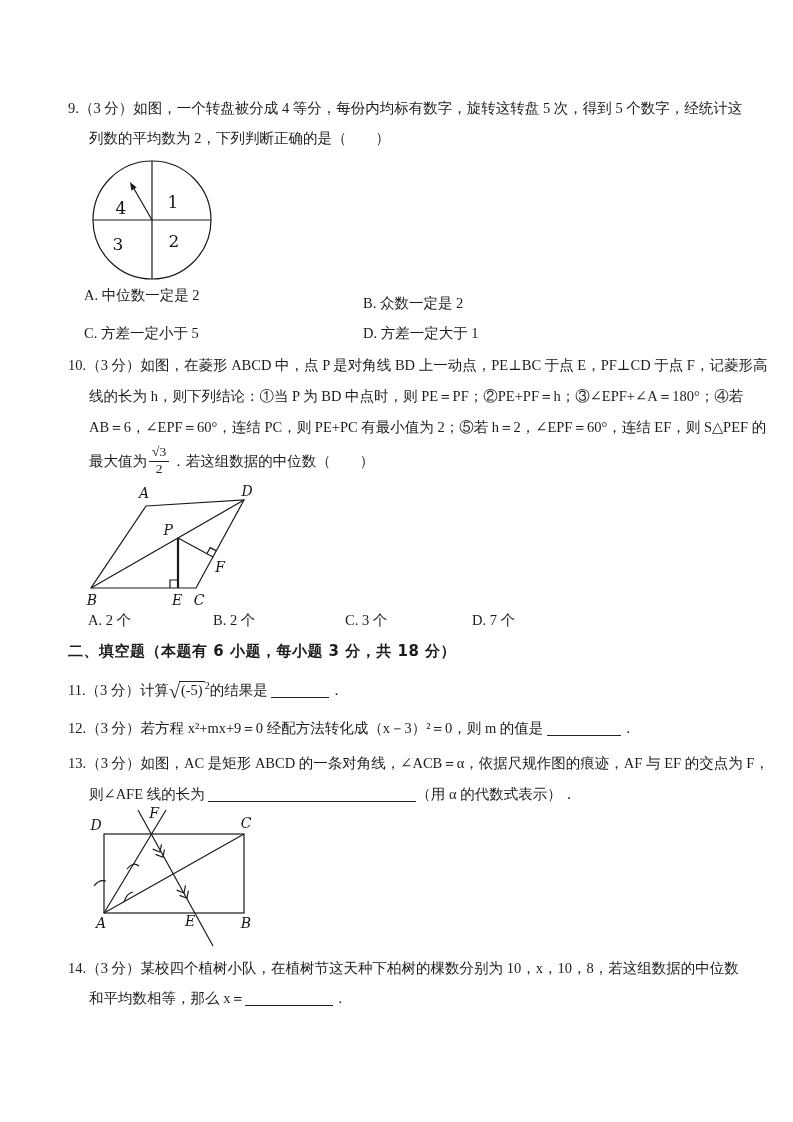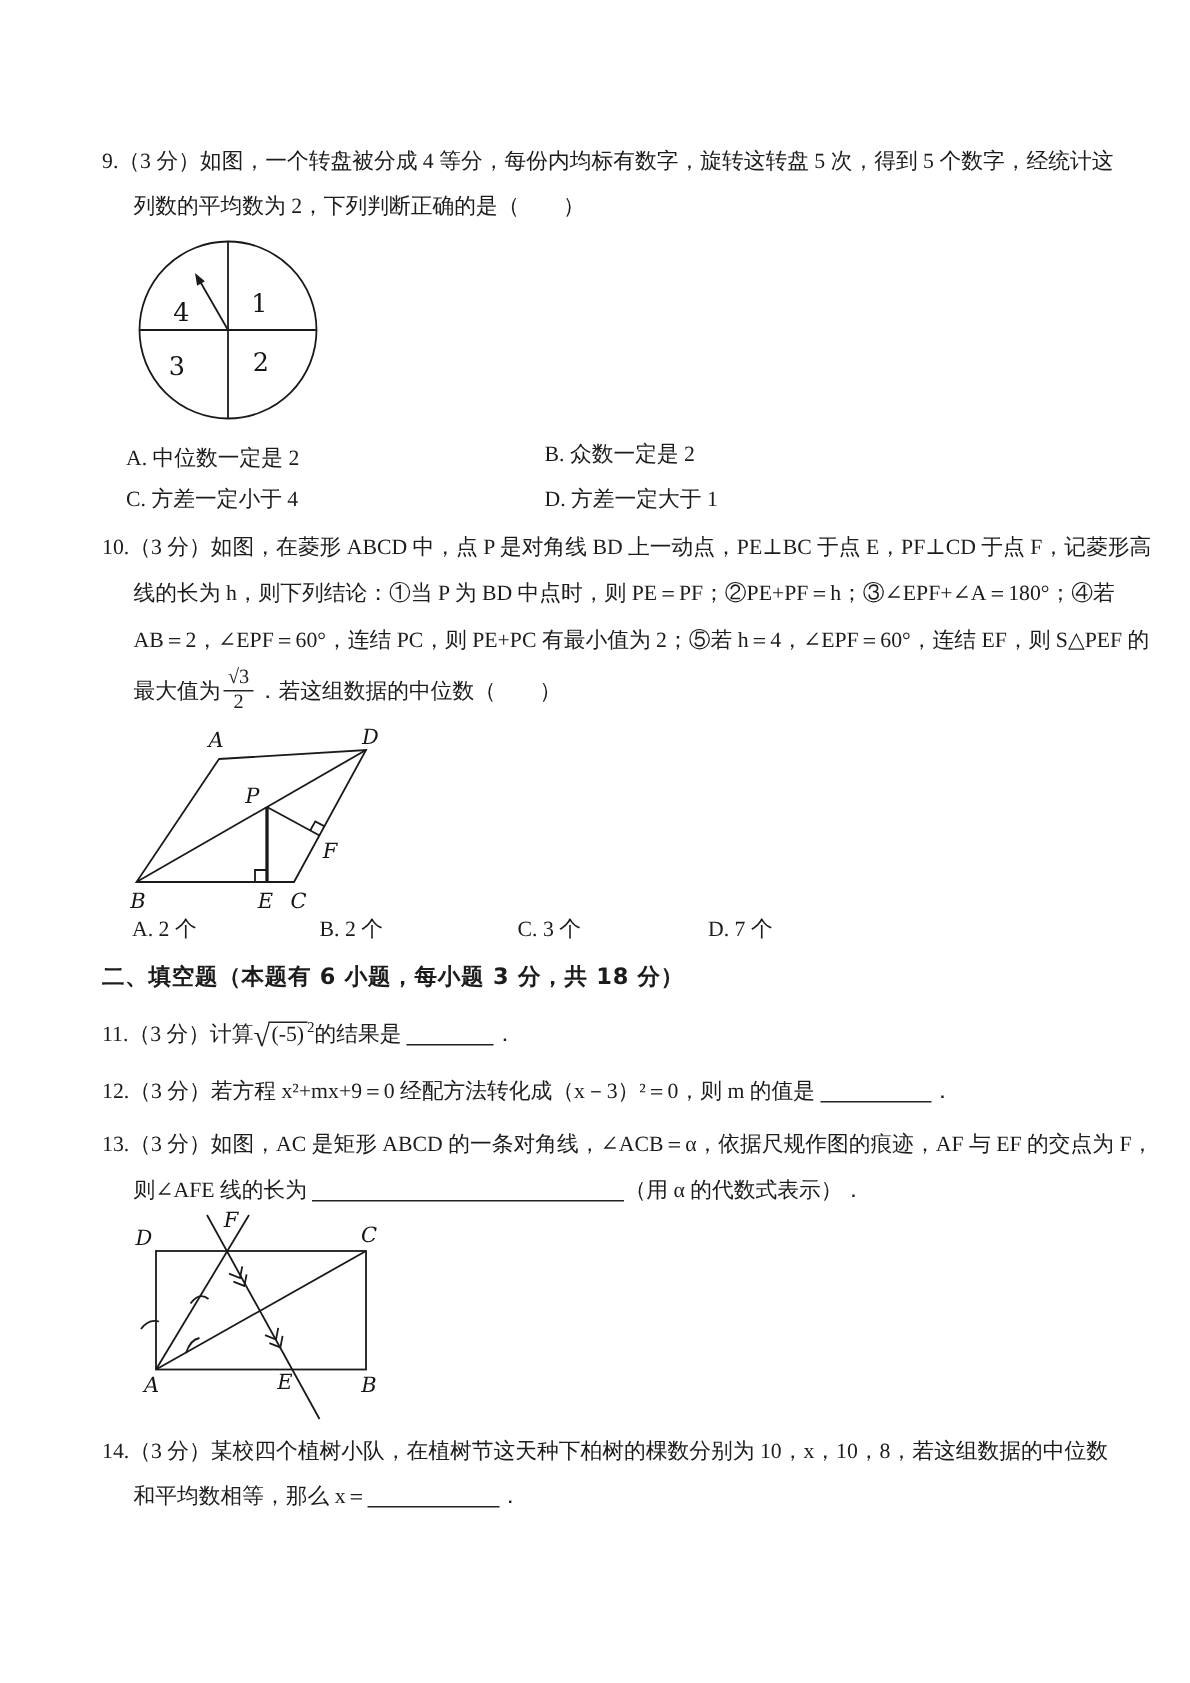--- a/index.html
+++ b/index.html
@@ -36,28 +36,28 @@
   <line class="ln" x1="67" y1="3" x2="67" y2="121"></line>
   <line class="ln" x1="8" y1="62" x2="126" y2="62"></line>
   <line class="ln" x1="67" y1="62" x2="48" y2="29"></line>
   <polygon points="45,24 46.4,32.5 51.6,29.5" fill="#1a1a1a"></polygon>
   <text class="fig-num" x="36" y="56" text-anchor="middle">4</text>
   <text class="fig-num" x="88" y="50" text-anchor="middle">1</text>
   <text class="fig-num" x="33" y="92" text-anchor="middle">3</text>
   <text class="fig-num" x="89" y="89" text-anchor="middle">2</text>
 </svg>
 
-<div class="tl" style="left:84px;top:296px">A. 中位数一定是 2</div>
+<div class="tl" style="left:84px;top:285px">A. 中位数一定是 2</div>
 <div class="tl" style="left:363px;top:293px">B. 众数一定是 2</div>
-<div class="tl" style="left:84px;top:323px">C. 方差一定小于 4</div>
+<div class="tl" style="left:84px;top:323px">C. 方差一定小于 5</div>
 <div class="tl" style="left:363px;top:323px">D. 方差一定大于 1</div>
 
 <div class="tl" style="left:68px;top:355px">10.（3 分）如图，在菱形 ABCD 中，点 P 是对角线 BD 上一动点，PE⊥BC 于点 E，PF⊥CD 于点 F，记菱形高</div>
 <div class="tl" style="left:89px;top:386px">线的长为 h，则下列结论：①当 P 为 BD 中点时，则 PE＝PF；②PE+PF＝h；③∠EPF+∠A＝180°；④若</div>
-<div class="tl" style="left:89px;top:417px">AB＝2，∠EPF＝60°，连结 PC，则 PE+PC 有最小值为 2；⑤若 h＝4，∠EPF＝60°，连结 EF，则 S△PEF 的</div>
+<div class="tl" style="left:89px;top:417px">AB＝6，∠EPF＝60°，连结 PC，则 PE+PC 有最小值为 2；⑤若 h＝2，∠EPF＝60°，连结 EF，则 S△PEF 的</div>
 <div class="tl" style="left:89px;top:443px;line-height:36px">
   <span>最大值为</span><span class="frac"><span class="num">√3</span><span class="den">2</span></span><span>．若这组数据的中位数（　　）</span>
 </div>
 
 <svg style="left:78px;top:484px" width="230" height="125" viewBox="0 0 230 125">
   <polygon class="ln" points="68,22 166,16 118,104 13,104"></polygon>
   <line class="ln" x1="13" y1="104" x2="166" y2="16"></line>
   <line class="ln-bold" x1="100" y1="54" x2="100" y2="104"></line>
   <line class="ln" x1="100" y1="54" x2="135" y2="73"></line>
   <polyline class="ln" points="92,104 92,96 100,96"></polyline>

